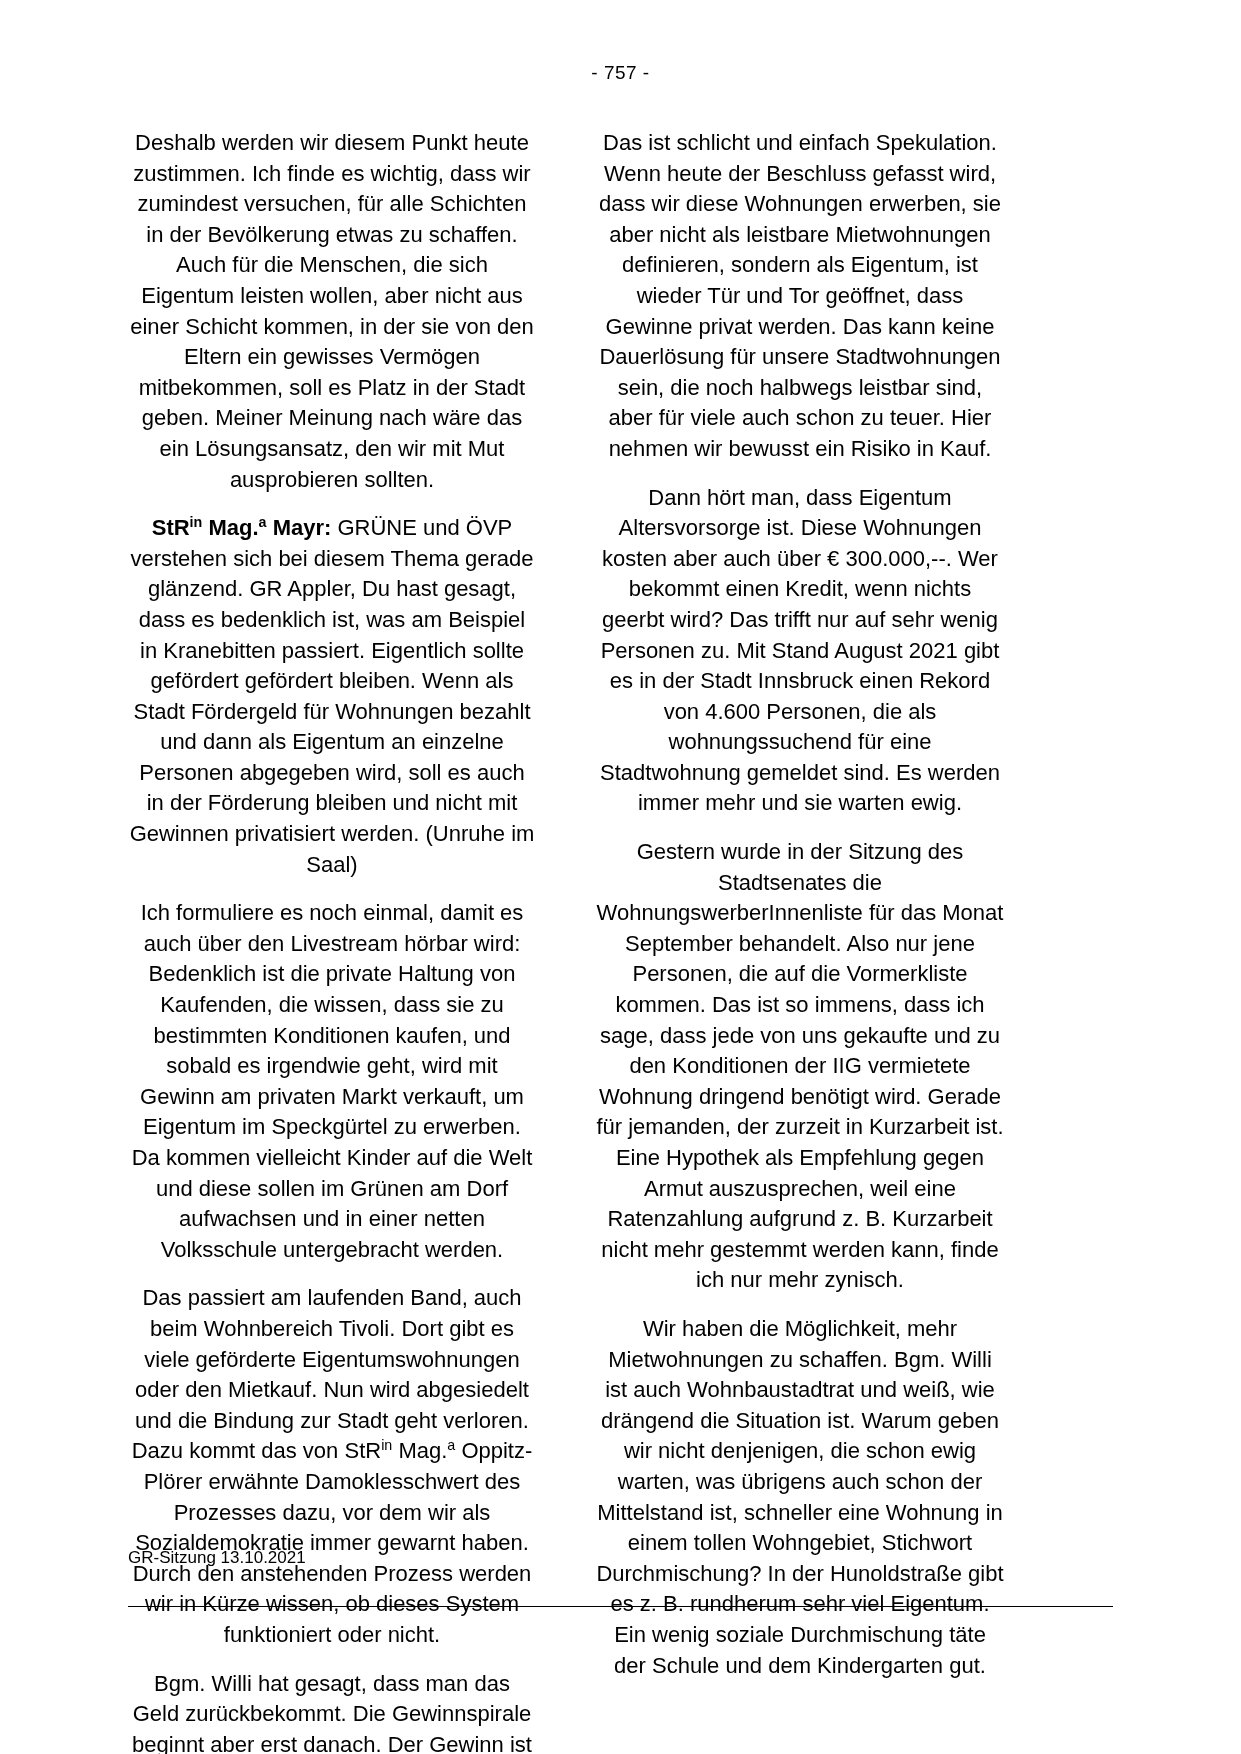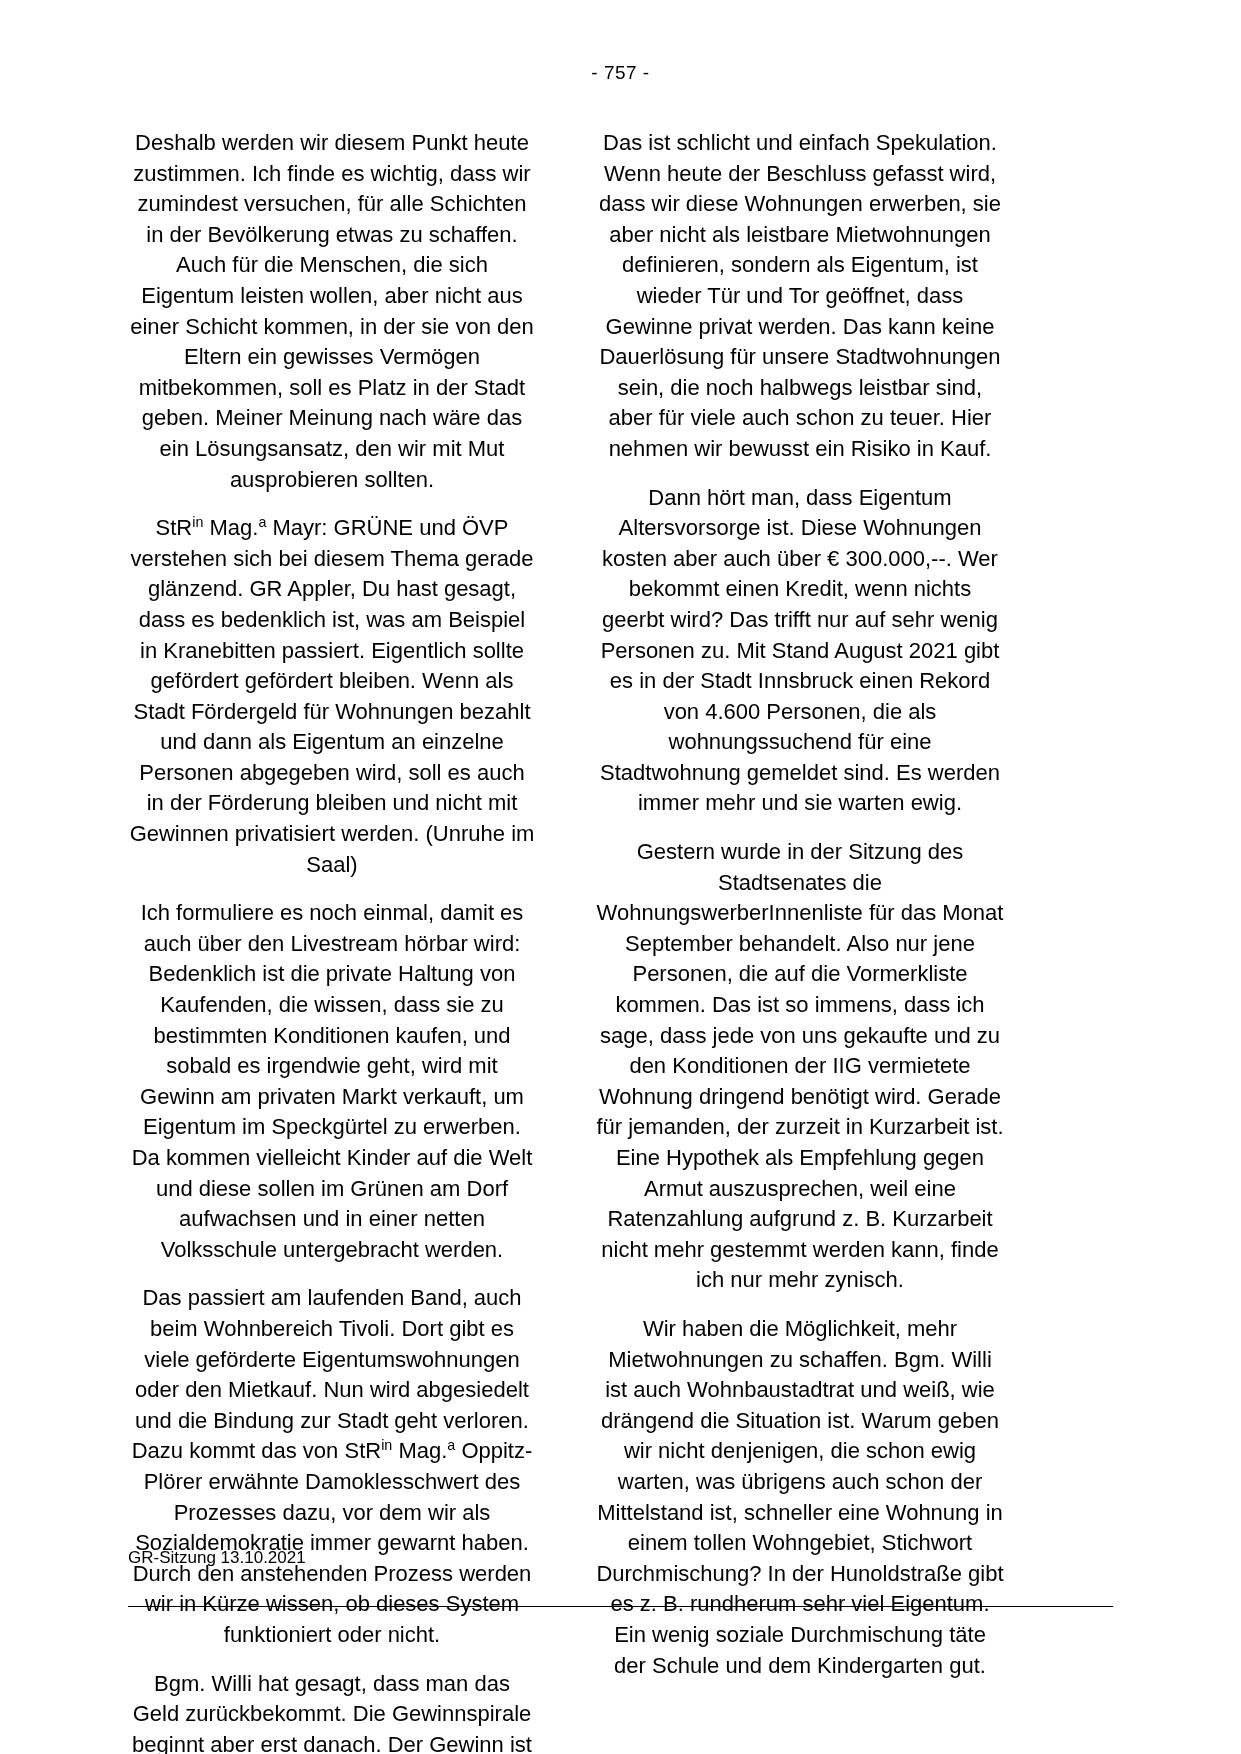--- a/index.html
+++ b/index.html
@@ -41,21 +41,21 @@
     margin: 0 0 18px 0;
     font-size: 22px;
     line-height: 30.6px;
     text-align: center;
     hyphens: none;
   }
   p:last-child {
     margin-bottom: 0;
   }
   .speaker {
-    font-weight: normal;
+    font-weight: bold;
   }
   sup {
     font-size: 0.65em;
     vertical-align: super;
     line-height: 0;
   }
   .footer-rule {
     position: absolute;
     left: 128px;
     right: 128px;

